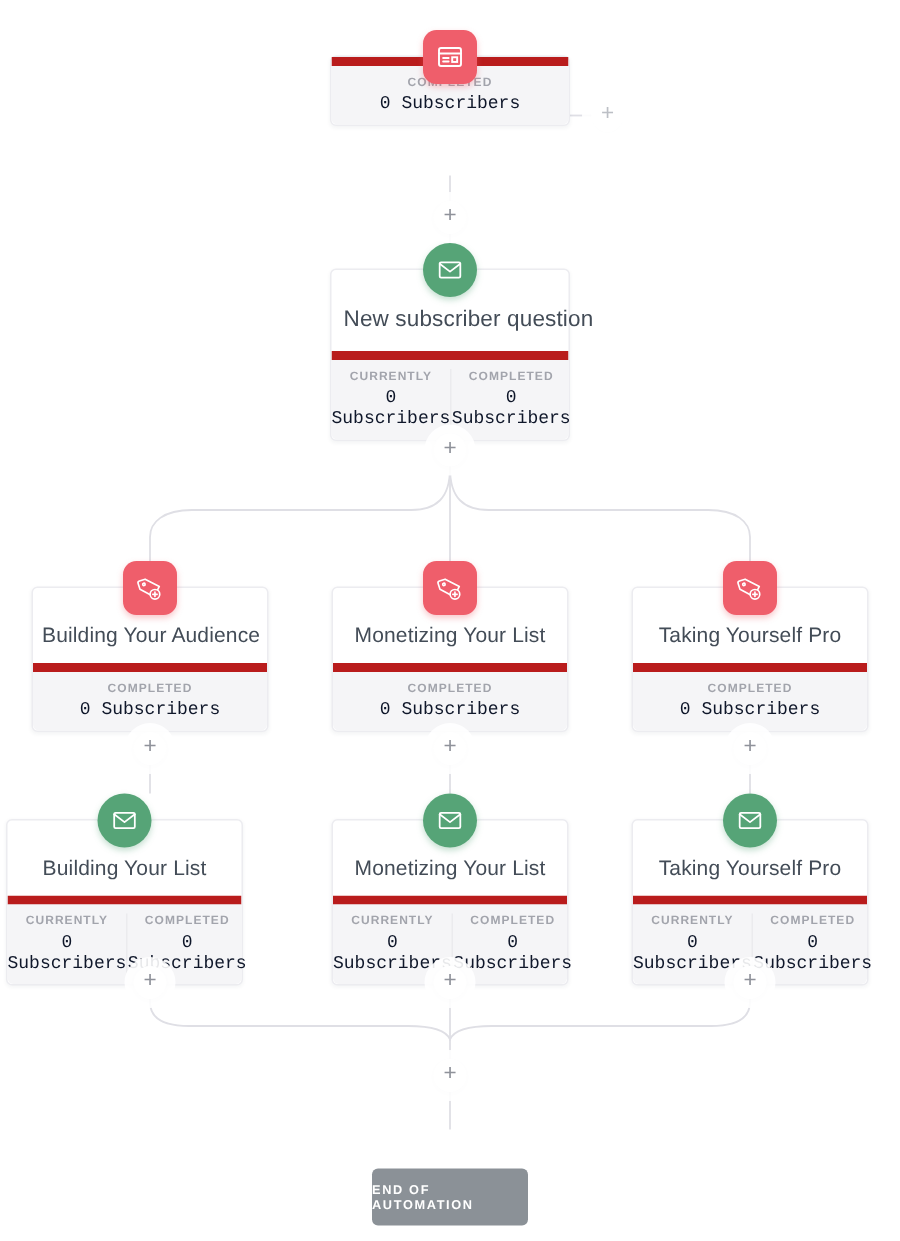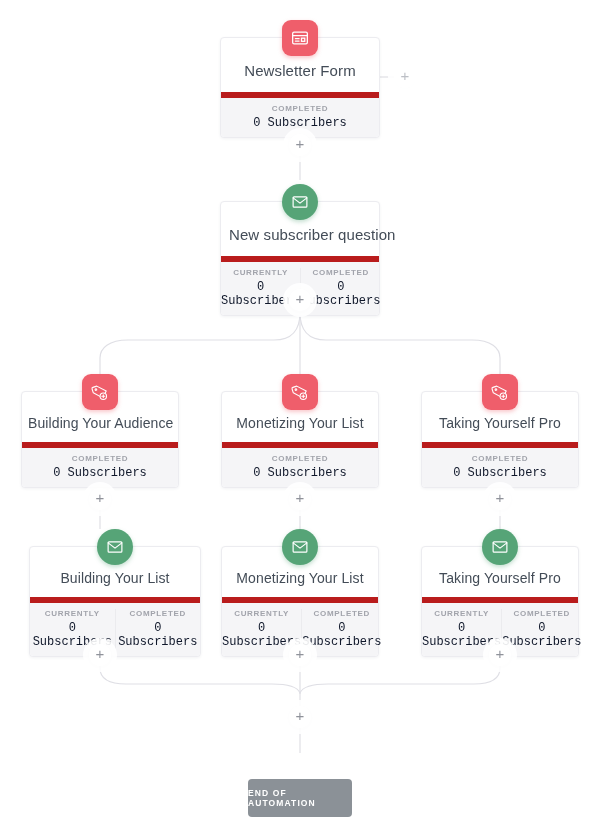--- a/index.html
+++ b/index.html
@@ -140,30 +140,29 @@
 
   <div class="node" style="left:220px; top:37px; width:160px;">
     <div class="badge square">
       <svg width="22" height="22" viewBox="0 0 24 24" stroke="#fff" stroke-width="1.4" fill="none" stroke-linecap="round">
         <rect x="4" y="5.5" width="16" height="13" rx="1.5"></rect>
         <path d="M4 9.5 H20"></path>
         <path d="M7 12.7 h4 M7 15.3 h4"></path>
         <rect x="13.6" y="12.2" width="3.6" height="3.4"></rect>
       </svg>
     </div>
-    <div class="node-title">Newsletter Form</div>
-    <div class="node-footer">
-      <div class="stat">
-        <div class="stat-label">COMPLETED</div>
-        <div class="stat-value">0 Subscribers</div>
-      </div>
-    </div>
-  </div>
-
-  <div class="node" style="left:220px; top:201px; width:160px;">
+    <div class="node-footer">
+      <div class="stat">
+        <div class="stat-label">COMPLETED</div>
+        <div class="stat-value">0 Subscribers</div>
+      </div>
+    </div>
+  </div>
+
+  <div class="node" style="left:220px; top:179px; width:160px;">
     <div class="badge round">
       <svg width="22" height="22" viewBox="0 0 24 24" stroke="#fff" stroke-width="1.3" fill="none" stroke-linecap="round" stroke-linejoin="round">
         <rect x="4.5" y="6.5" width="15" height="11" rx="1"></rect>
         <path d="M4.5 7.5 L12 13.2 L19.5 7.5"></path>
       </svg>
     </div>
     <div class="node-title">New subscriber question</div>
     <div class="node-footer">
       <div class="stat">
         <div class="stat-label">CURRENTLY</div>
@@ -229,21 +228,21 @@
     </div>
     <div class="node-title">Taking Yourself Pro</div>
     <div class="node-footer">
       <div class="stat">
         <div class="stat-label">COMPLETED</div>
         <div class="stat-value">0 Subscribers</div>
       </div>
     </div>
   </div>
 
-  <div class="node small" style="left:29px; top:546px; width:172px;">
+  <div class="node small" style="left:4px; top:546px; width:158px;">
     <div class="badge round">
       <svg width="22" height="22" viewBox="0 0 24 24" stroke="#fff" stroke-width="1.3" fill="none" stroke-linecap="round" stroke-linejoin="round">
         <rect x="4.5" y="6.5" width="15" height="11" rx="1"></rect>
         <path d="M4.5 7.5 L12 13.2 L19.5 7.5"></path>
       </svg>
     </div>
     <div class="node-title">Building Your List</div>
     <div class="node-footer">
       <div class="stat">
         <div class="stat-label">CURRENTLY</div>

